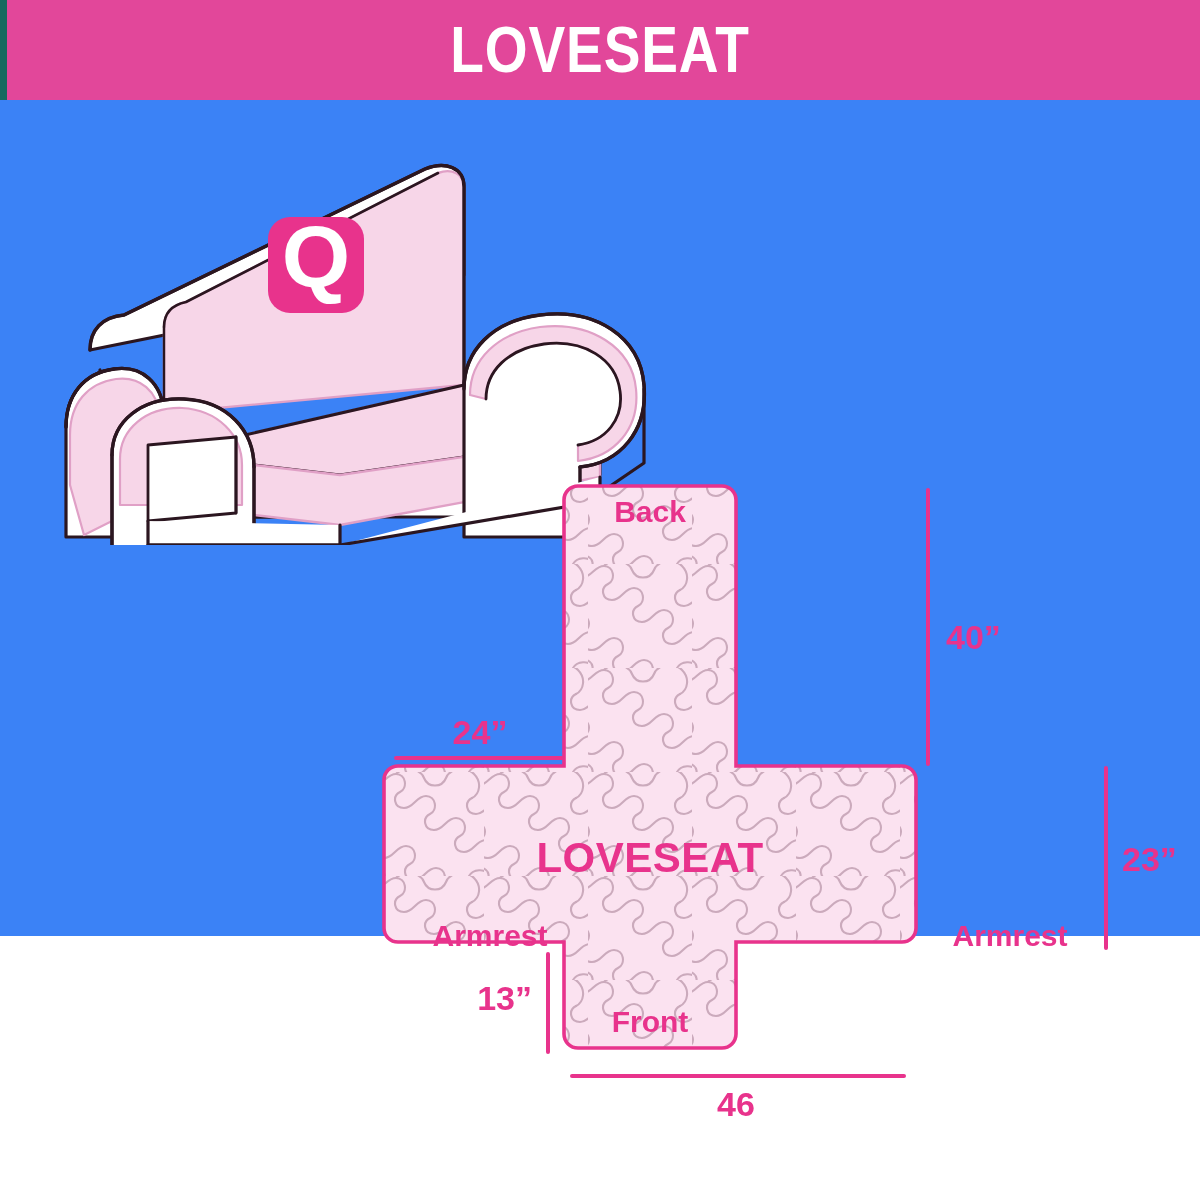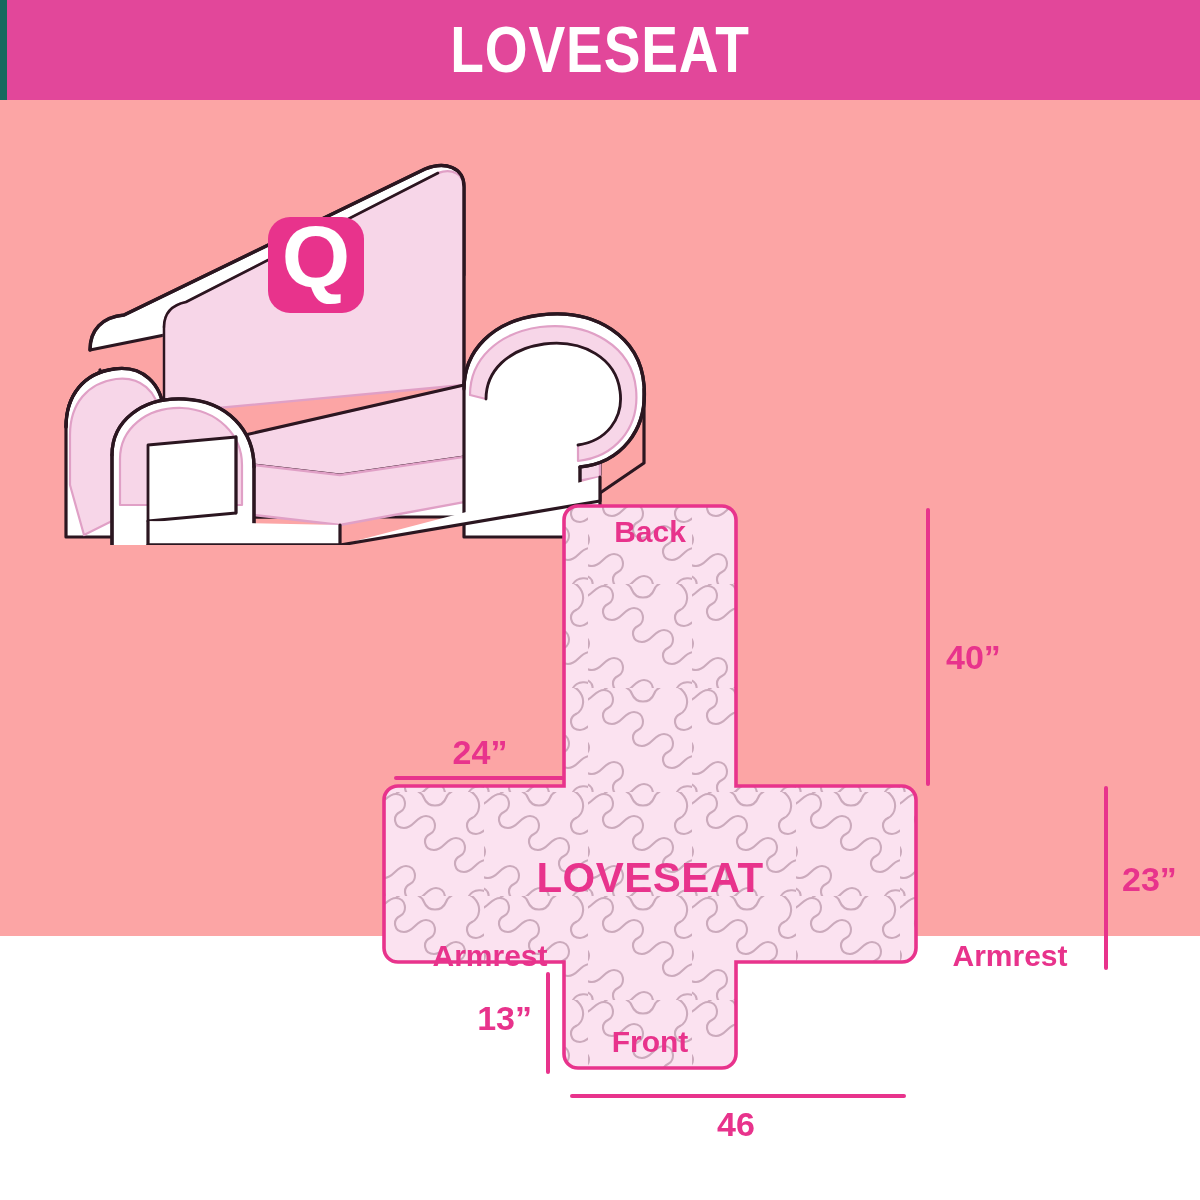--- a/index.html
+++ b/index.html
@@ -3,21 +3,21 @@
 <meta charset="utf-8">
 <style>
   html,body{margin:0;padding:0;}
   body{
     width:1200px;height:1200px;
     background:#ffffff;
     font-family:"Liberation Sans", sans-serif;
     overflow:hidden;
     position:relative;
   }
-  #page{position:relative;width:1200px;height:936px;background:#fca5a5;}
+  #page{position:relative;width:1200px;height:936px;background:#3b82f6;}
 
   
   .header{
     position:absolute;left:0;top:0;width:1200px;height:100px;
     background:#e2479a;
     display:flex;align-items:center;justify-content:center;
   }
   .header-edge{
     position:absolute;left:0;top:0;width:7px;height:100px;
     background:#17695f;
@@ -32,21 +32,21 @@
     transform-origin:center;
     line-height:1;
     user-select:none;
   }
 
   
   .sofa-wrap{position:absolute;left:40px;top:145px;width:640px;height:400px;}
   .sofa-svg{display:block;width:640px;height:400px;}
 
   
-  .diagram-wrap{position:absolute;left:380px;top:480px;width:820px;height:680px;}
+  .diagram-wrap{position:absolute;left:380px;top:460px;width:820px;height:680px;}
   .diagram-svg{display:block;width:820px;height:680px;}
 
   .lbl{
     font-family:"Liberation Sans", sans-serif;
     font-weight:700;
     fill:#e8338c;
   }
   .lbl-panel{font-size:30px;}
   .lbl-center{font-size:42px;letter-spacing:0.5px;}
   .lbl-dim{font-size:34px;}

